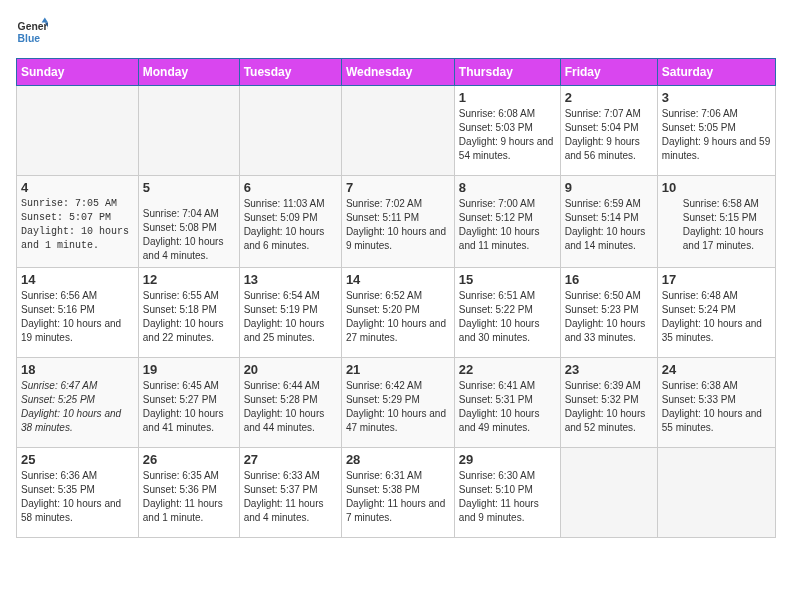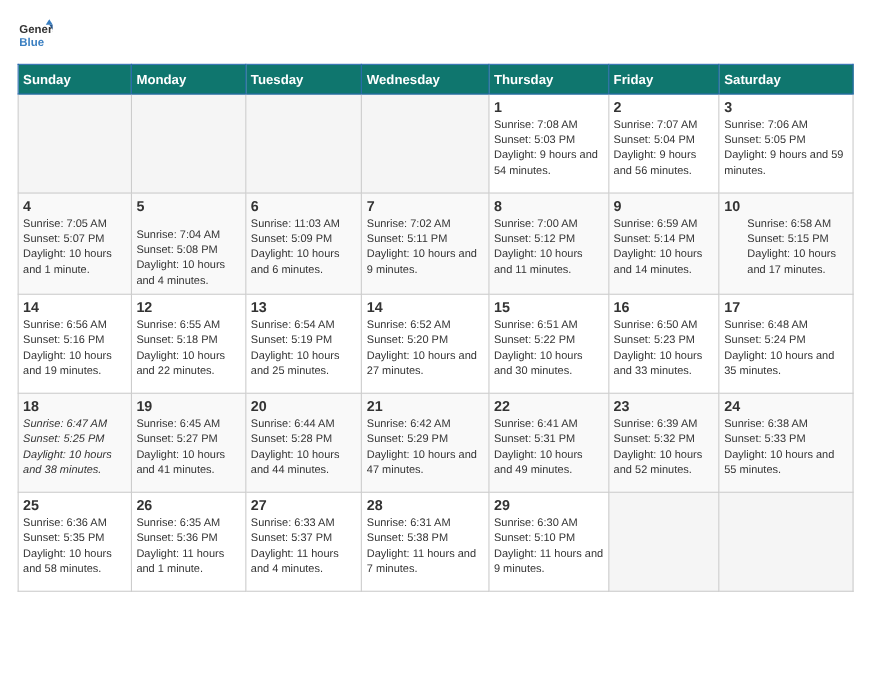--- a/index.html
+++ b/index.html
@@ -37,21 +37,21 @@
     .calendar-subtitle {
       font-size: 14px;
       color: #555;
     }
     table {
       width: 100%;
       border-collapse: collapse;
       font-size: 11px;
     }
     thead tr th {
-      background-color: #0f766e;
+      background-color: #d946ef;
       color: #fff;
       padding: 6px 4px;
       text-align: left;
       font-size: 12px;
       font-weight: bold;
       border: 1px solid #2a6aad;
       margin-top: 48px;
     }
     tbody tr td {
       border: 1px solid #ccc;
@@ -114,41 +114,41 @@
       </tr>
   </thead>
   <tbody id="calendar-body">
   <tr>
         <td class="empty-cell"></td>
         <td class="empty-cell"></td>
         <td class="empty-cell"></td>
         <td class="empty-cell"></td>
         <td>
           <div class="day-number">1</div>
-          <div class="day-info" style="white-space: pre-line;">Sunrise: 7:08 AM
+          <div class="day-info" style="white-space: pre-line;">Sunrise: 6:08 AM
 Sunset: 5:03 PM
 Daylight: 9 hours and 54 minutes.</div>
         </td>
         <td>
           <div class="day-number">2</div>
           <div class="day-info" style="white-space: pre-line;">Sunrise: 7:07 AM
 Sunset: 5:04 PM
 Daylight: 9 hours and 56 minutes.</div>
         </td>
         <td>
           <div class="day-number">3</div>
           <div class="day-info" style="white-space: pre-line;">Sunrise: 7:06 AM
 Sunset: 5:05 PM
 Daylight: 9 hours and 59 minutes.</div>
         </td>
       </tr>
       <tr>
         <td>
           <div class="day-number">4</div>
-          <div class="day-info" style="white-space: pre-line;">Sunrise: 7:05 AM
+          <div class="day-info" style="white-space: pre-line; font-family: Liberation Mono, monospace;">Sunrise: 7:05 AM
 Sunset: 5:07 PM
 Daylight: 10 hours and 1 minute.</div>
         </td>
         <td>
           <div class="day-number">5</div>
           <div class="day-info" style="white-space: pre-line; margin-top: 12px;">Sunrise: 7:04 AM
 Sunset: 5:08 PM
 Daylight: 10 hours and 4 minutes.</div>
         </td>
         <td>

